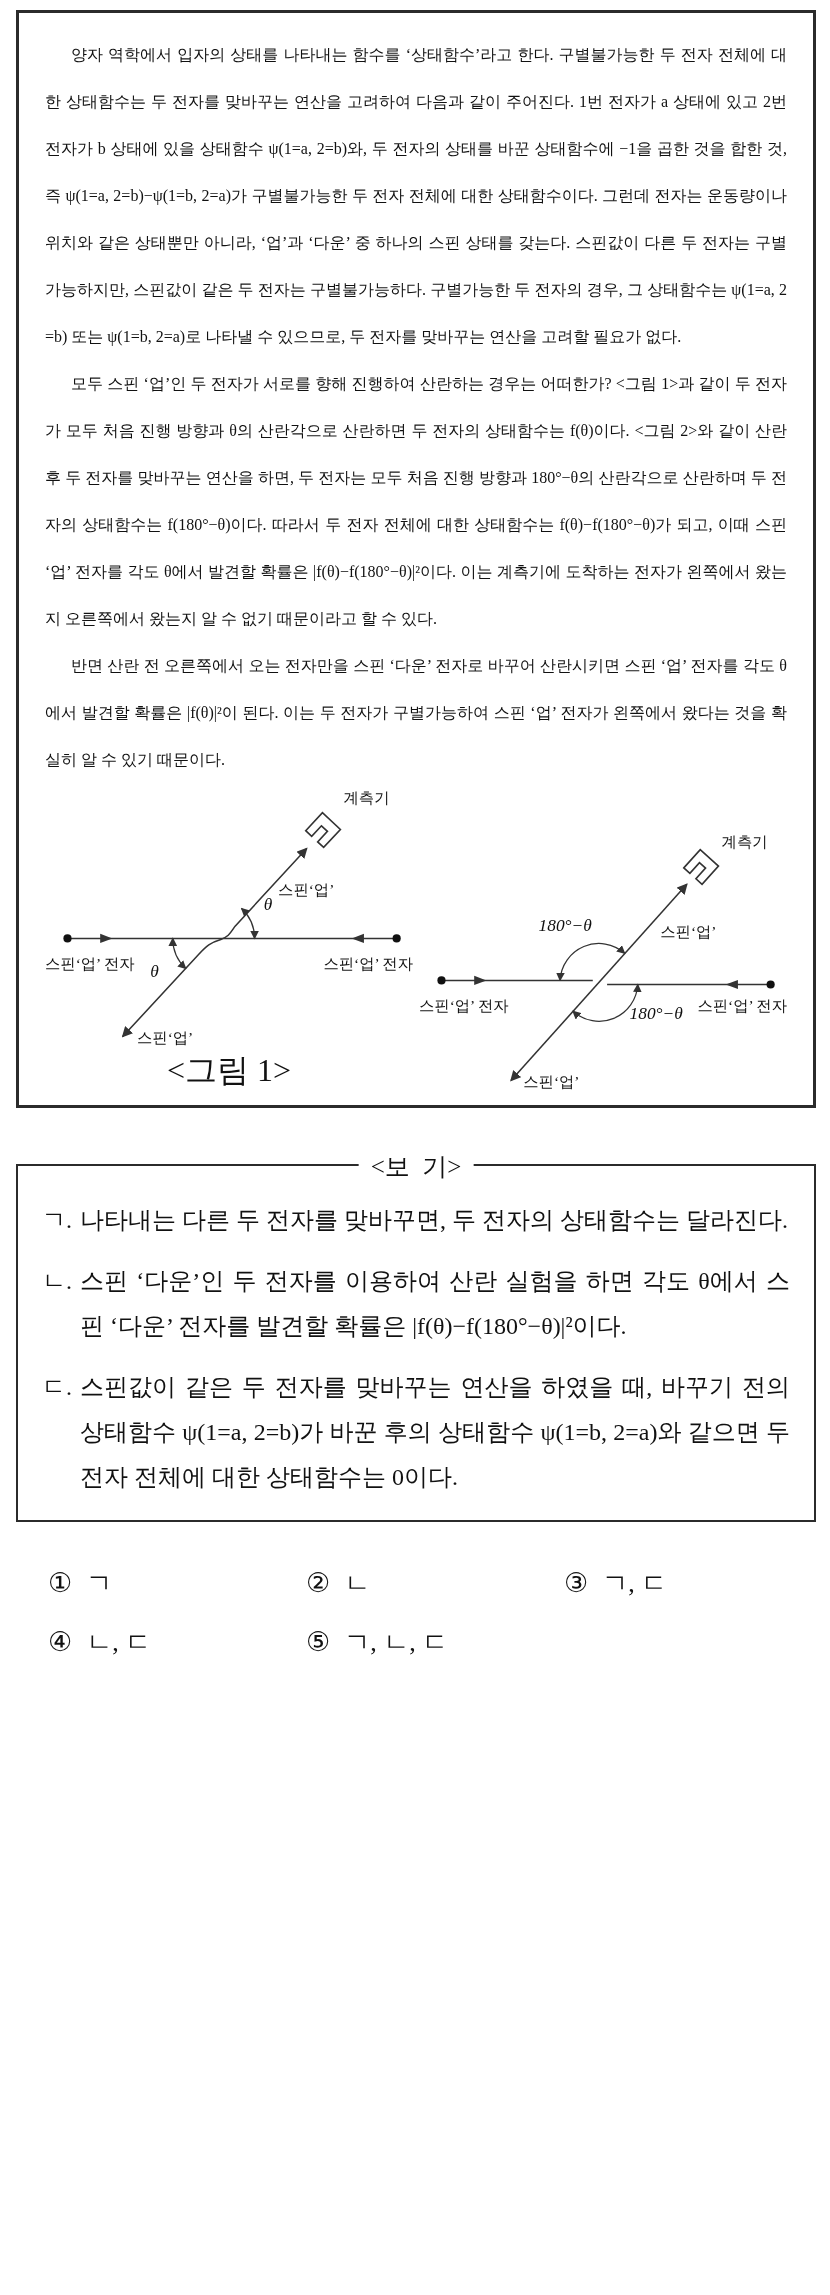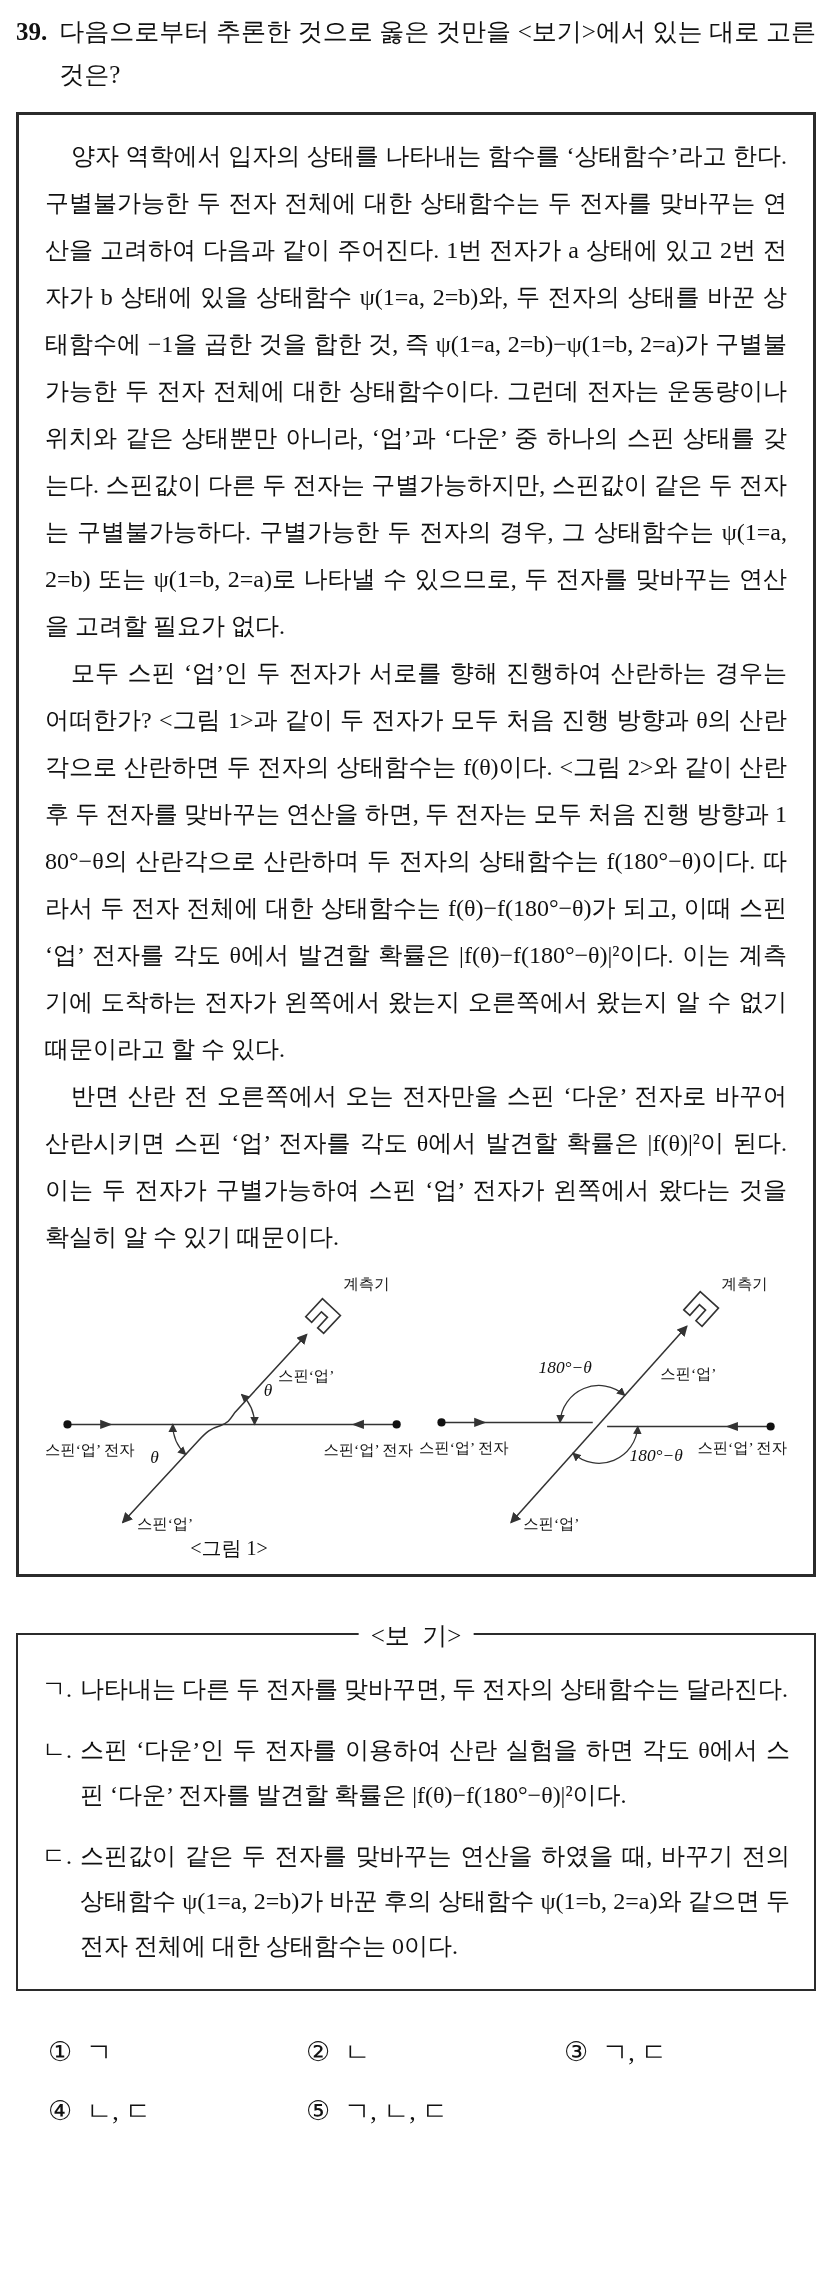--- a/index.html
+++ b/index.html
@@ -4,25 +4,25 @@
 <style>
   html,body { margin:0; padding:0; background:#f4f4f4; }
   body { width:830px; font-family:"Liberation Serif","DejaVu Serif",serif; color:#111; }
   .page { width:830px; min-height:2295px; background:#fff; box-sizing:border-box; padding:10px 14px 30px 16px; }
 
   .question { display:flex; font-size:25px; line-height:43px; margin-bottom:16px; }
   .qnum { font-weight:bold; margin-right:12px; white-space:nowrap; }
   .qtext { text-align:justify; word-break:break-all; }
 
   .passage-box { border:3px solid #2b2b2b; padding:18px 26px 12px 26px; }
-  .passage-box p { margin:0; font-size:24px; line-height:47px; text-align:justify; text-indent:26px; word-break:break-all; }
+  .passage-box p { margin:0; font-size:16px; line-height:47px; text-align:justify; text-indent:26px; word-break:break-all; }
 
-  .figures { display:flex; justify-content:space-between; margin-top:12px; }
+  .figures { display:flex; justify-content:space-between; margin-top:4px;align-items:flex-end; }
   .figures figure { margin:0; width:368px; text-align:center; }
-  .figures figcaption { font-size:20px; margin-top:0px; }
+  .figures figcaption { font-size:32px; margin-top:0px; }
   .figures svg { display:block; }
   svg text { font-size:15px; fill:#111; font-family:"Liberation Serif","DejaVu Serif",serif; }
   svg text.angle { font-size:17px; font-style:italic; }
   svg .ln { stroke:#333; stroke-width:1.5; fill:none; }
   svg .arc { stroke:#333; stroke-width:1.2; fill:none; }
   svg .dot { fill:#111; }
 
   .bogi-box { border:2px solid #2b2b2b; margin-top:56px; position:relative; padding:32px 24px 20px 24px; }
   .bogi-header { position:absolute; top:-16px; left:50%; transform:translateX(-50%); background:#fff; padding:0 12px; font-size:25px; white-space:pre;text-align:center; }
   .bogi-item { display:flex; font-size:24px; line-height:45px; margin-bottom:16px; }
@@ -32,24 +32,20 @@
 
   .choices { margin-top:44px; padding-left:32px; display:grid; grid-template-columns:258px 258px 1fr; row-gap:24px; font-size:26px; }
   .choice { display:flex; gap:14px; align-items:baseline; }
   .choice-marker { font-size:27px; }
 </style>
 </head>
 <body>
 
 <div class="page">
 
-  <div class="question">
-    <span class="qnum">39.</span>
-    <span class="qtext">다음으로부터 추론한 것으로 옳은 것만을 &lt;보기&gt;에서 있는 대로 고른 것은?</span>
-  </div>
 
   <div class="passage-box">
     <p>양자 역학에서 입자의 상태를 나타내는 함수를 ‘상태함수’라고 한다. 구별불가능한 두 전자 전체에 대한 상태함수는 두 전자를 맞바꾸는 연산을 고려하여 다음과 같이 주어진다. 1번 전자가 a 상태에 있고 2번 전자가 b 상태에 있을 상태함수 ψ(1=a, 2=b)와, 두 전자의 상태를 바꾼 상태함수에 −1을 곱한 것을 합한 것, 즉 ψ(1=a, 2=b)−ψ(1=b, 2=a)가 구별불가능한 두 전자 전체에 대한 상태함수이다. 그런데 전자는 운동량이나 위치와 같은 상태뿐만 아니라, ‘업’과 ‘다운’ 중 하나의 스핀 상태를 갖는다. 스핀값이 다른 두 전자는 구별가능하지만, 스핀값이 같은 두 전자는 구별불가능하다. 구별가능한 두 전자의 경우, 그 상태함수는 ψ(1=a, 2=b) 또는 ψ(1=b, 2=a)로 나타낼 수 있으므로, 두 전자를 맞바꾸는 연산을 고려할 필요가 없다.</p>
     <p>모두 스핀 ‘업’인 두 전자가 서로를 향해 진행하여 산란하는 경우는 어떠한가? &lt;그림 1&gt;과 같이 두 전자가 모두 처음 진행 방향과 θ의 산란각으로 산란하면 두 전자의 상태함수는 f(θ)이다. &lt;그림 2&gt;와 같이 산란 후 두 전자를 맞바꾸는 연산을 하면, 두 전자는 모두 처음 진행 방향과 180°−θ의 산란각으로 산란하며 두 전자의 상태함수는 f(180°−θ)이다. 따라서 두 전자 전체에 대한 상태함수는 f(θ)−f(180°−θ)가 되고, 이때 스핀 ‘업’ 전자를 각도 θ에서 발견할 확률은 |f(θ)−f(180°−θ)|²이다. 이는 계측기에 도착하는 전자가 왼쪽에서 왔는지 오른쪽에서 왔는지 알 수 없기 때문이라고 할 수 있다.</p>
     <p>반면 산란 전 오른쪽에서 오는 전자만을 스핀 ‘다운’ 전자로 바꾸어 산란시키면 스핀 ‘업’ 전자를 각도 θ에서 발견할 확률은 |f(θ)|²이 된다. 이는 두 전자가 구별가능하여 스핀 ‘업’ 전자가 왼쪽에서 왔다는 것을 확실히 알 수 있기 때문이다.</p>
 
     <div class="figures">
 
       <figure>
         <svg viewBox="0 0 360 256" width="368" height="262">

